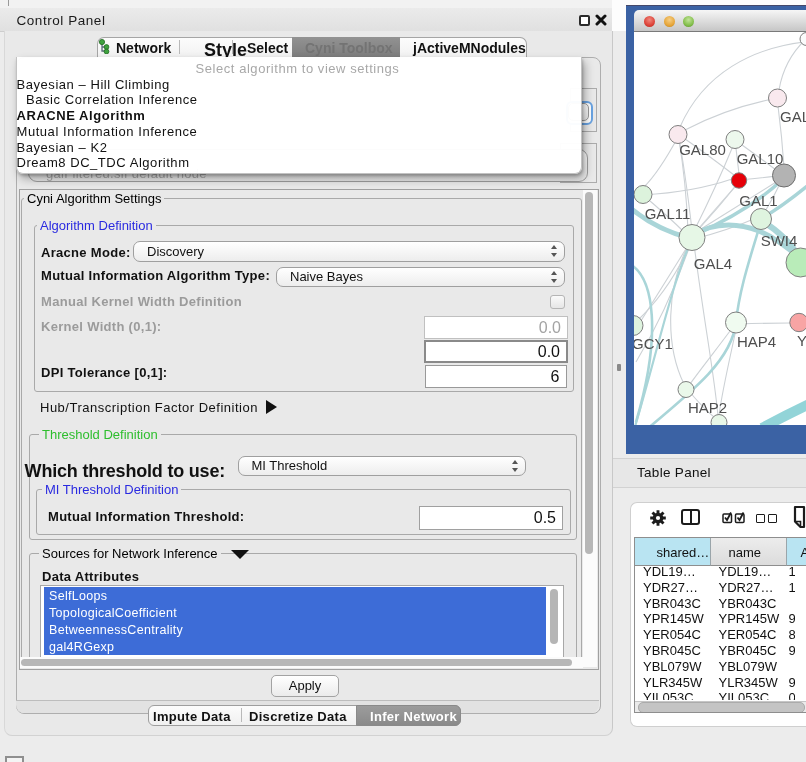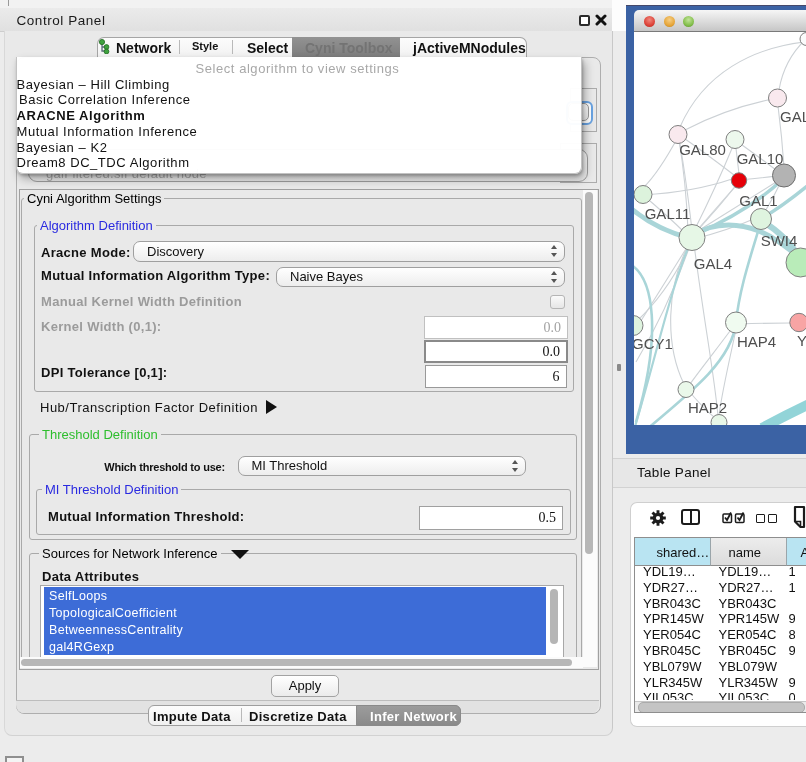--- a/index.html
+++ b/index.html
@@ -13,21 +13,21 @@
   .gray{color:#9b9b9b;}
   .combo{position:absolute;border:1px solid #9f9f9f;border-radius:7px;
          background:linear-gradient(#ffffff,#ededed);
          font-size:13px;color:#111;}
   .combo .ct{position:absolute;left:13px;top:1.5px;}
   .arrows{position:absolute;right:6px;top:50%;width:7px;height:12px;margin-top:-6px;}
   .arrows:before{content:"";position:absolute;left:0;top:0;border:3.5px solid transparent;
       border-bottom:4px solid #555;border-top:none;}
   .arrows:after{content:"";position:absolute;left:0;bottom:0;border:3.5px solid transparent;
       border-top:4px solid #555;border-bottom:none;}
-  .field{position:absolute;background:#fff;font-size:14px;text-align:right;font-family:Liberation Serif, serif;}
+  .field{position:absolute;background:#fff;font-size:16px;text-align:right;}
   .grp{position:absolute;border:1px solid #a9a9a9;border-radius:3px;}
   .gt{position:absolute;font-size:13px;background:#e9e9e9;padding:0 3px;white-space:nowrap;}
 </style>
 </head>
 <body>
 
 <div class="abs" style="left:0;top:0;width:612px;height:8px;background:#f2f2f2;"></div>
 <div class="abs" style="left:8px;top:0;width:1px;height:6px;background:#9a9a9a;"></div>
 
 <div class="abs" style="left:0;top:8px;width:612px;height:23px;background:linear-gradient(#ebebeb,#e0e0e0);border-bottom:1px solid #cdcdcd;"></div>
@@ -45,21 +45,21 @@
 <div class="abs" style="left:179px;top:40px;width:1px;height:14px;background:#b9b9b9;"></div>
 <div class="abs" style="left:232px;top:40px;width:1px;height:14px;background:#b9b9b9;"></div>
 <div class="abs" style="left:292px;top:37px;width:108px;height:20px;background:linear-gradient(#929292,#7d7d7d);"></div>
 <svg class="abs" style="left:99px;top:39px;" width="13" height="15" viewBox="0 0 13 15">
   <path d="M3 5 L3 12 L7 12 M3 8 L6 8" stroke="#5a6b7a" stroke-width="1.3" fill="none"></path>
   <circle cx="3" cy="3" r="2.6" fill="#3fa23f" stroke="#1e6b1e" stroke-width="0.8"></circle>
   <circle cx="7.5" cy="8" r="2.4" fill="#3fa23f" stroke="#1e6b1e" stroke-width="0.8"></circle>
   <circle cx="7.5" cy="12.5" r="2.4" fill="#3fa23f" stroke="#1e6b1e" stroke-width="0.8"></circle>
 </svg>
 <div class="lbl" style="left:116px;top:40px;font-size:14px;font-weight:600;letter-spacing:0;">Network</div>
-<div class="lbl" style="left:192px;top:40px;font-size:11px;font-weight:600;letter-spacing:0;">Style</div>
+<div class="lbl" style="left:204px;top:40px;font-size:18px;font-weight:600;letter-spacing:0;">Style</div>
 <div class="lbl" style="left:247px;top:40px;font-size:14px;font-weight:600;letter-spacing:0;">Select</div>
 <div class="lbl" style="left:305px;top:40px;font-size:14px;font-weight:600;letter-spacing:0;color:#737373;">Cyni Toolbox</div>
 <div class="lbl" style="left:413px;top:40px;font-size:14px;font-weight:600;letter-spacing:0;">jActiveMNodules</div>
 
 <div class="abs" style="left:570px;top:88px;width:25px;height:42px;border:1px solid #ababab;background:#e9e9e9;"></div>
 <div class="abs" style="left:566px;top:101px;width:23px;height:20px;border:2px solid #6aa3e2;border-radius:6px;background:#fff;"></div>
 <div class="abs" style="left:568px;top:103px;width:19px;height:16px;border:1px solid #9a9a9a;border-radius:5px;background:linear-gradient(#fdfdfd,#e9e9e9);"></div>
 
 <div class="abs" style="left:560px;top:143px;width:35px;height:38px;border:1px solid #ababab;background:#e9e9e9;"></div>
 <div class="abs" style="left:28px;top:149px;width:558px;height:31px;border:1px solid #9e9e9e;border-radius:9px;background:linear-gradient(#fbfbfb,#e8e8e8);"></div>
@@ -104,21 +104,21 @@
   <div class="field" style="left:404px;top:149.5px;width:134px;height:19.5px;border:2px solid #8a8a8a;color:#111;line-height:19.5px;padding-right:6px;">0.0</div>
 
   <div class="field" style="left:404.5px;top:175px;width:134px;height:21px;border:1px solid #999;color:#111;line-height:21px;padding-right:6px;">6</div>
 
   <div class="lbl" style="left:20px;top:210px;letter-spacing:0.5px;">Hub/Transcription Factor Definition</div>
   <div class="abs" style="left:246px;top:210px;width:0;height:0;border:7px solid transparent;border-left:11.5px solid #111;"></div>
 
   <div class="grp" style="left:9px;top:244px;width:546px;height:104px;"></div>
   <div class="gt" style="left:19px;top:237px;color:#2dbe2d;">Threshold Definition</div>
 
-  <div class="lbl b" style="right:358px;top:270.5px;font-size:11px;letter-spacing:-0.2px;">Which threshold to use:</div>
+  <div class="lbl b" style="right:358px;top:270.5px;font-size:18px;letter-spacing:-0.2px;">Which threshold to use:</div>
   <div class="combo" style="left:217.5px;top:265.5px;width:286.5px;height:18.5px;">
         <span class="ct">MI Threshold</span>
         <span class="arrows"></span>
       </div>
 
   <div class="grp" style="left:16px;top:299px;width:533px;height:44px;"></div>
   <div class="gt" style="left:22px;top:292px;color:#2a2ae0;">MI Threshold Definition</div>
 
   <div class="lbl b" style="left:28px;top:319px;">Mutual Information Threshold:</div>
   <div class="field" style="left:399px;top:316px;width:136px;height:22px;border:1px solid #a0a0a0;color:#111;line-height:22px;padding-right:6px;">0.5</div>
@@ -150,21 +150,21 @@
 <div class="lbl" style="left:249px;top:709px;font-weight:600;">Discretize Data</div>
 <div class="lbl" style="left:370px;top:709px;font-weight:600;color:#fff;">Infer Network</div>
 
 <div class="abs" style="left:5px;top:756px;width:15px;height:8px;border:2px solid #8f8f8f;background:#f4f4f4;"></div>
 
 <div class="abs" style="left:617px;top:364px;width:4px;height:7px;background:#8a8a8a;border-radius:1px;"></div>
 
 <div class="abs" style="left:15.5px;top:57px;width:564px;height:116px;background:rgba(255,255,255,0.97);border:1px solid #c2c2c2;border-top:none;border-radius:0 0 7px 7px;box-shadow:1px 2px 3px rgba(0,0,0,0.22), 3px 5px 10px rgba(0,0,0,0.3);"></div>
 <div class="lbl pp" style="left:0px;top:60.5px;width:595px;text-align:center;color:#a8a8a8;">Select algorithm to view settings</div>
 <div class="lbl pp" style="left:16.5px;top:76.5px;">Bayesian – Hill Climbing</div>
-<div class="lbl pp" style="left:19px;top:92.2px;text-align:center;">Basic Correlation Inference</div>
+<div class="lbl pp" style="left:26px;top:92.2px;text-align:center;">Basic Correlation Inference</div>
 <div class="lbl b pp" style="left:16.5px;top:108px;">ARACNE Algorithm</div>
 <div class="lbl pp" style="left:16.5px;top:123.8px;">Mutual Information Inference</div>
 <div class="lbl pp" style="left:16.5px;top:139.6px;">Bayesian – K2</div>
 <div class="lbl pp" style="left:16.5px;top:155.3px;">Dream8 DC_TDC Algorithm</div>
 
 <div class="abs" style="left:612px;top:0;width:194px;height:5px;background:#fdfdfd;"></div>
 <div class="abs" style="left:612px;top:5px;width:14px;height:26px;background:#fdfdfd;"></div>
 <div class="abs" style="left:626px;top:5px;width:180px;height:448px;background:#3b62a4;border-top:1px solid #44486a;"></div>
 <div class="abs" style="left:634px;top:9.5px;width:172px;height:21.5px;background:linear-gradient(#f6f6f6,#c6c6c6);border-bottom:1px solid #7a7a7a;border-radius:5px 0 0 0;"></div>
 <div class="abs" style="left:643.5px;top:15.5px;width:11px;height:11px;border-radius:50%;background:radial-gradient(circle at 50% 35%,#f0887e,#dd4338 60%,#b0261d);"></div>

